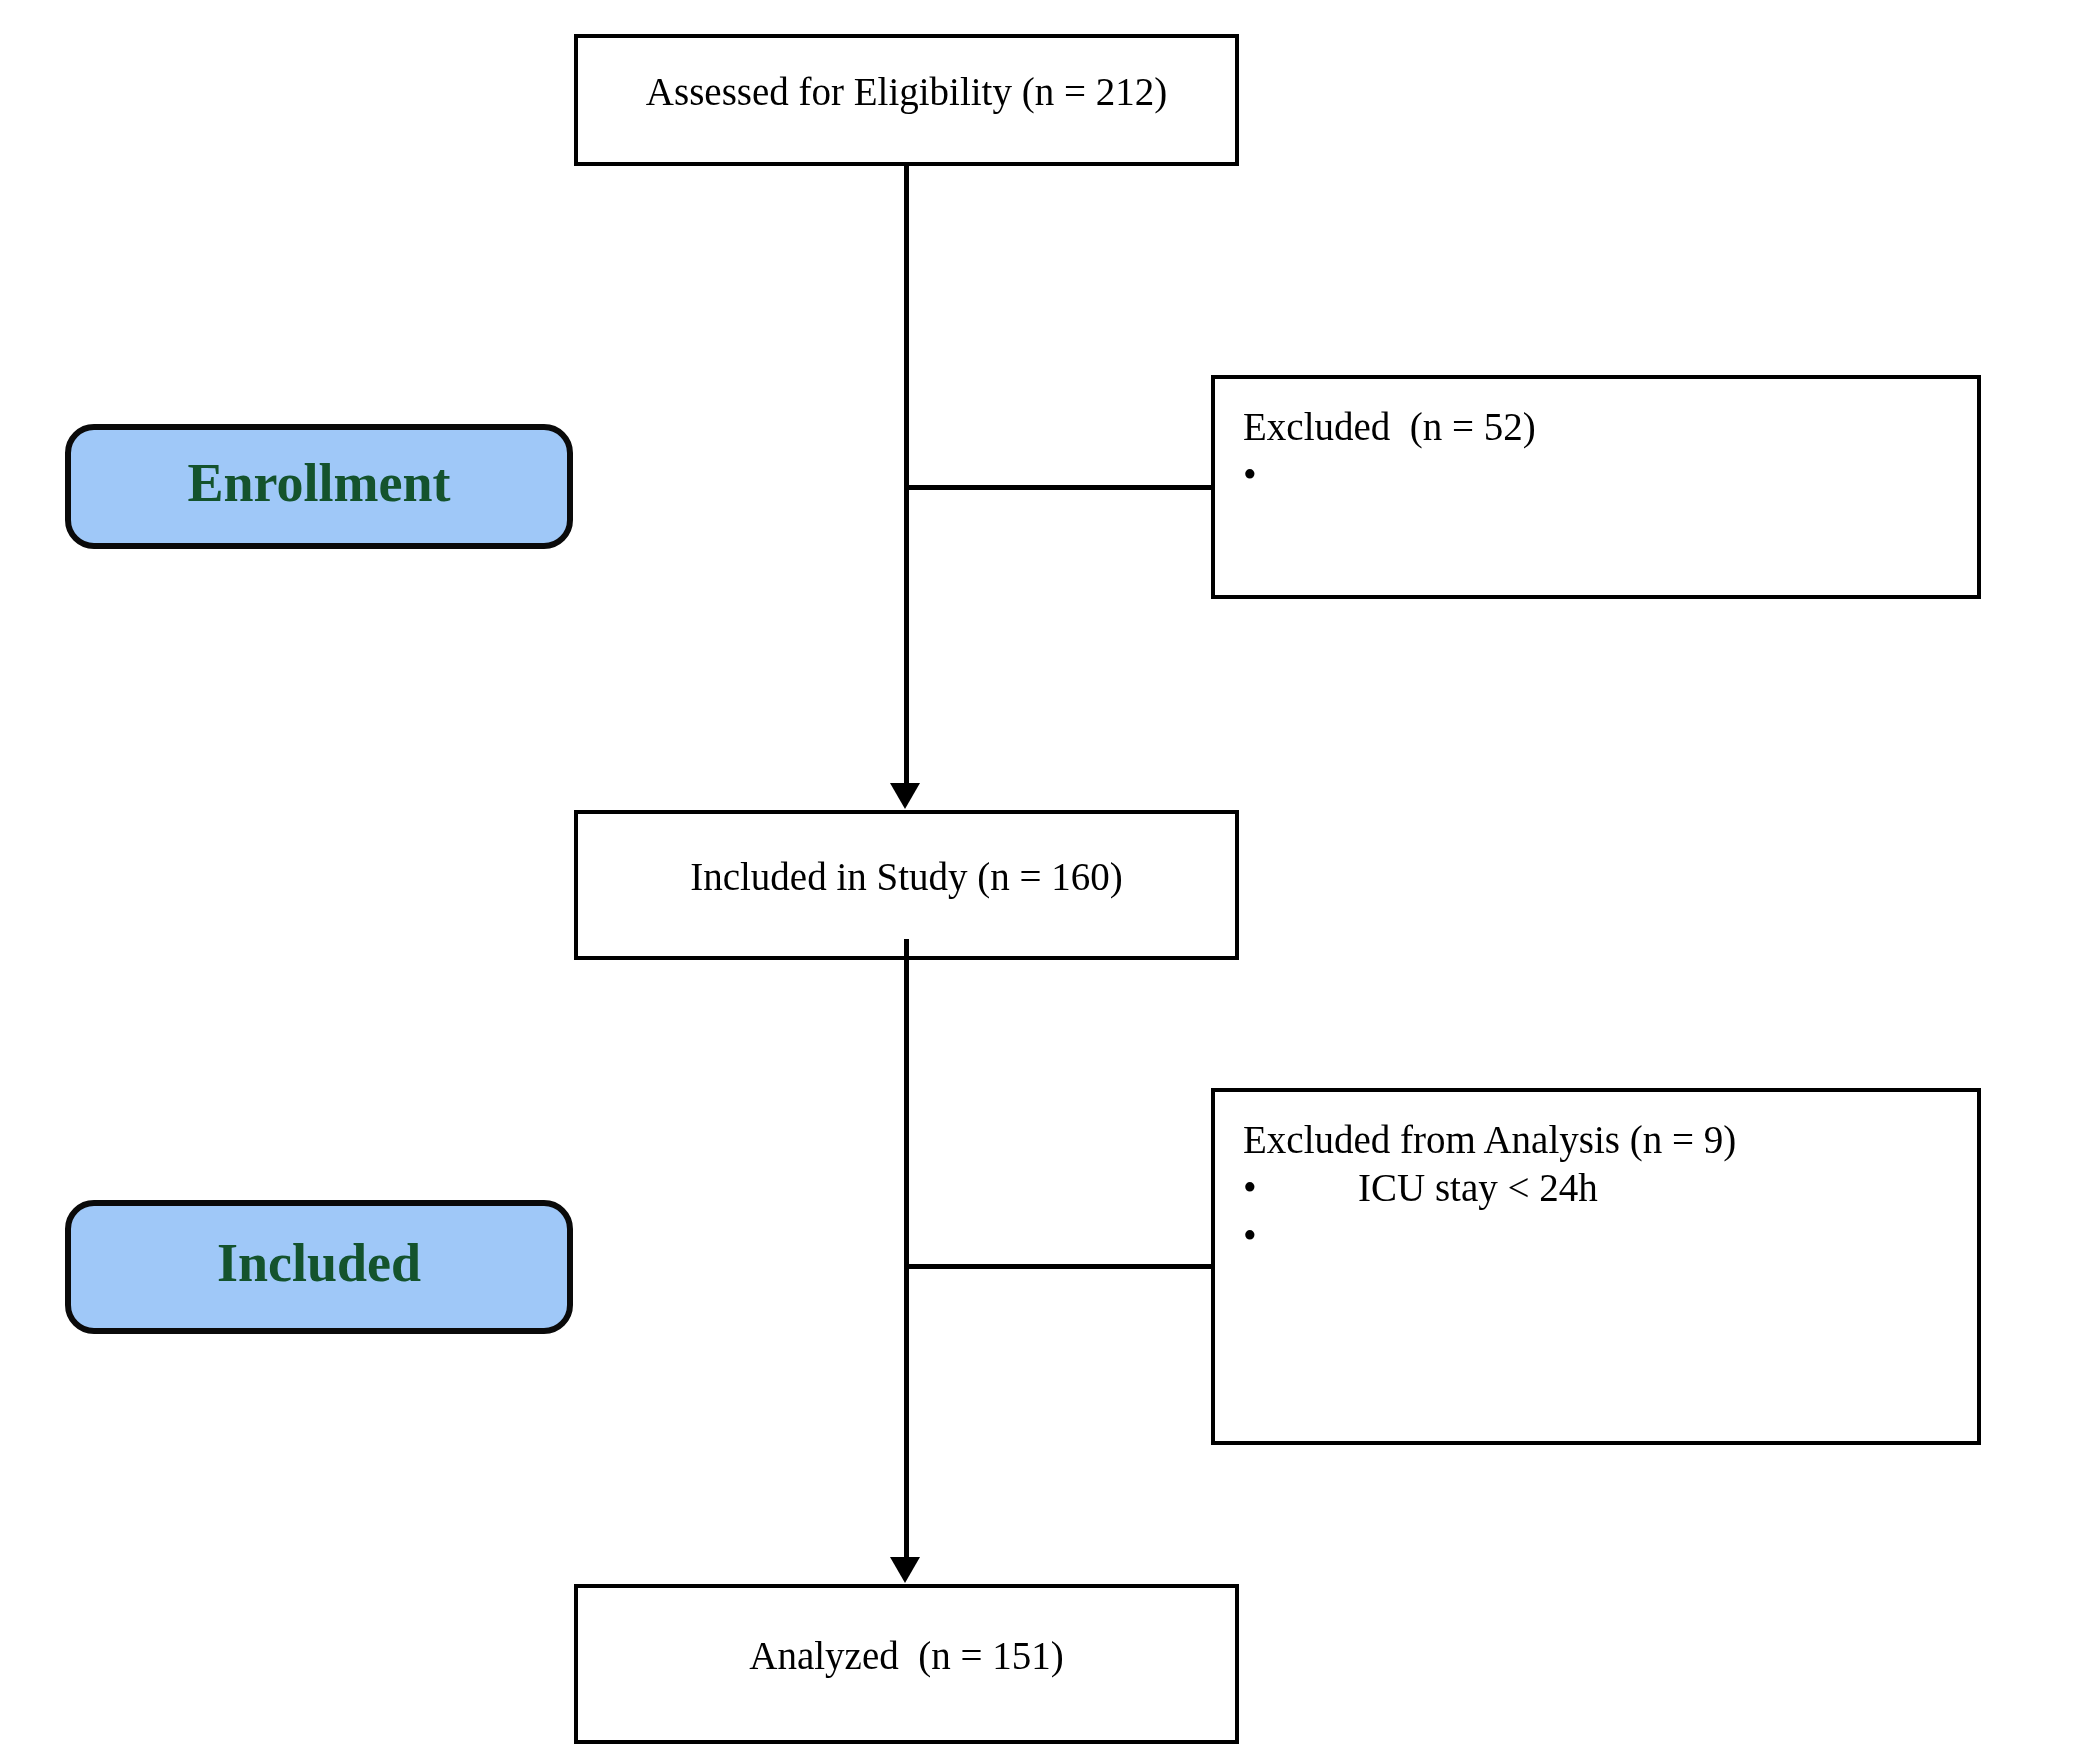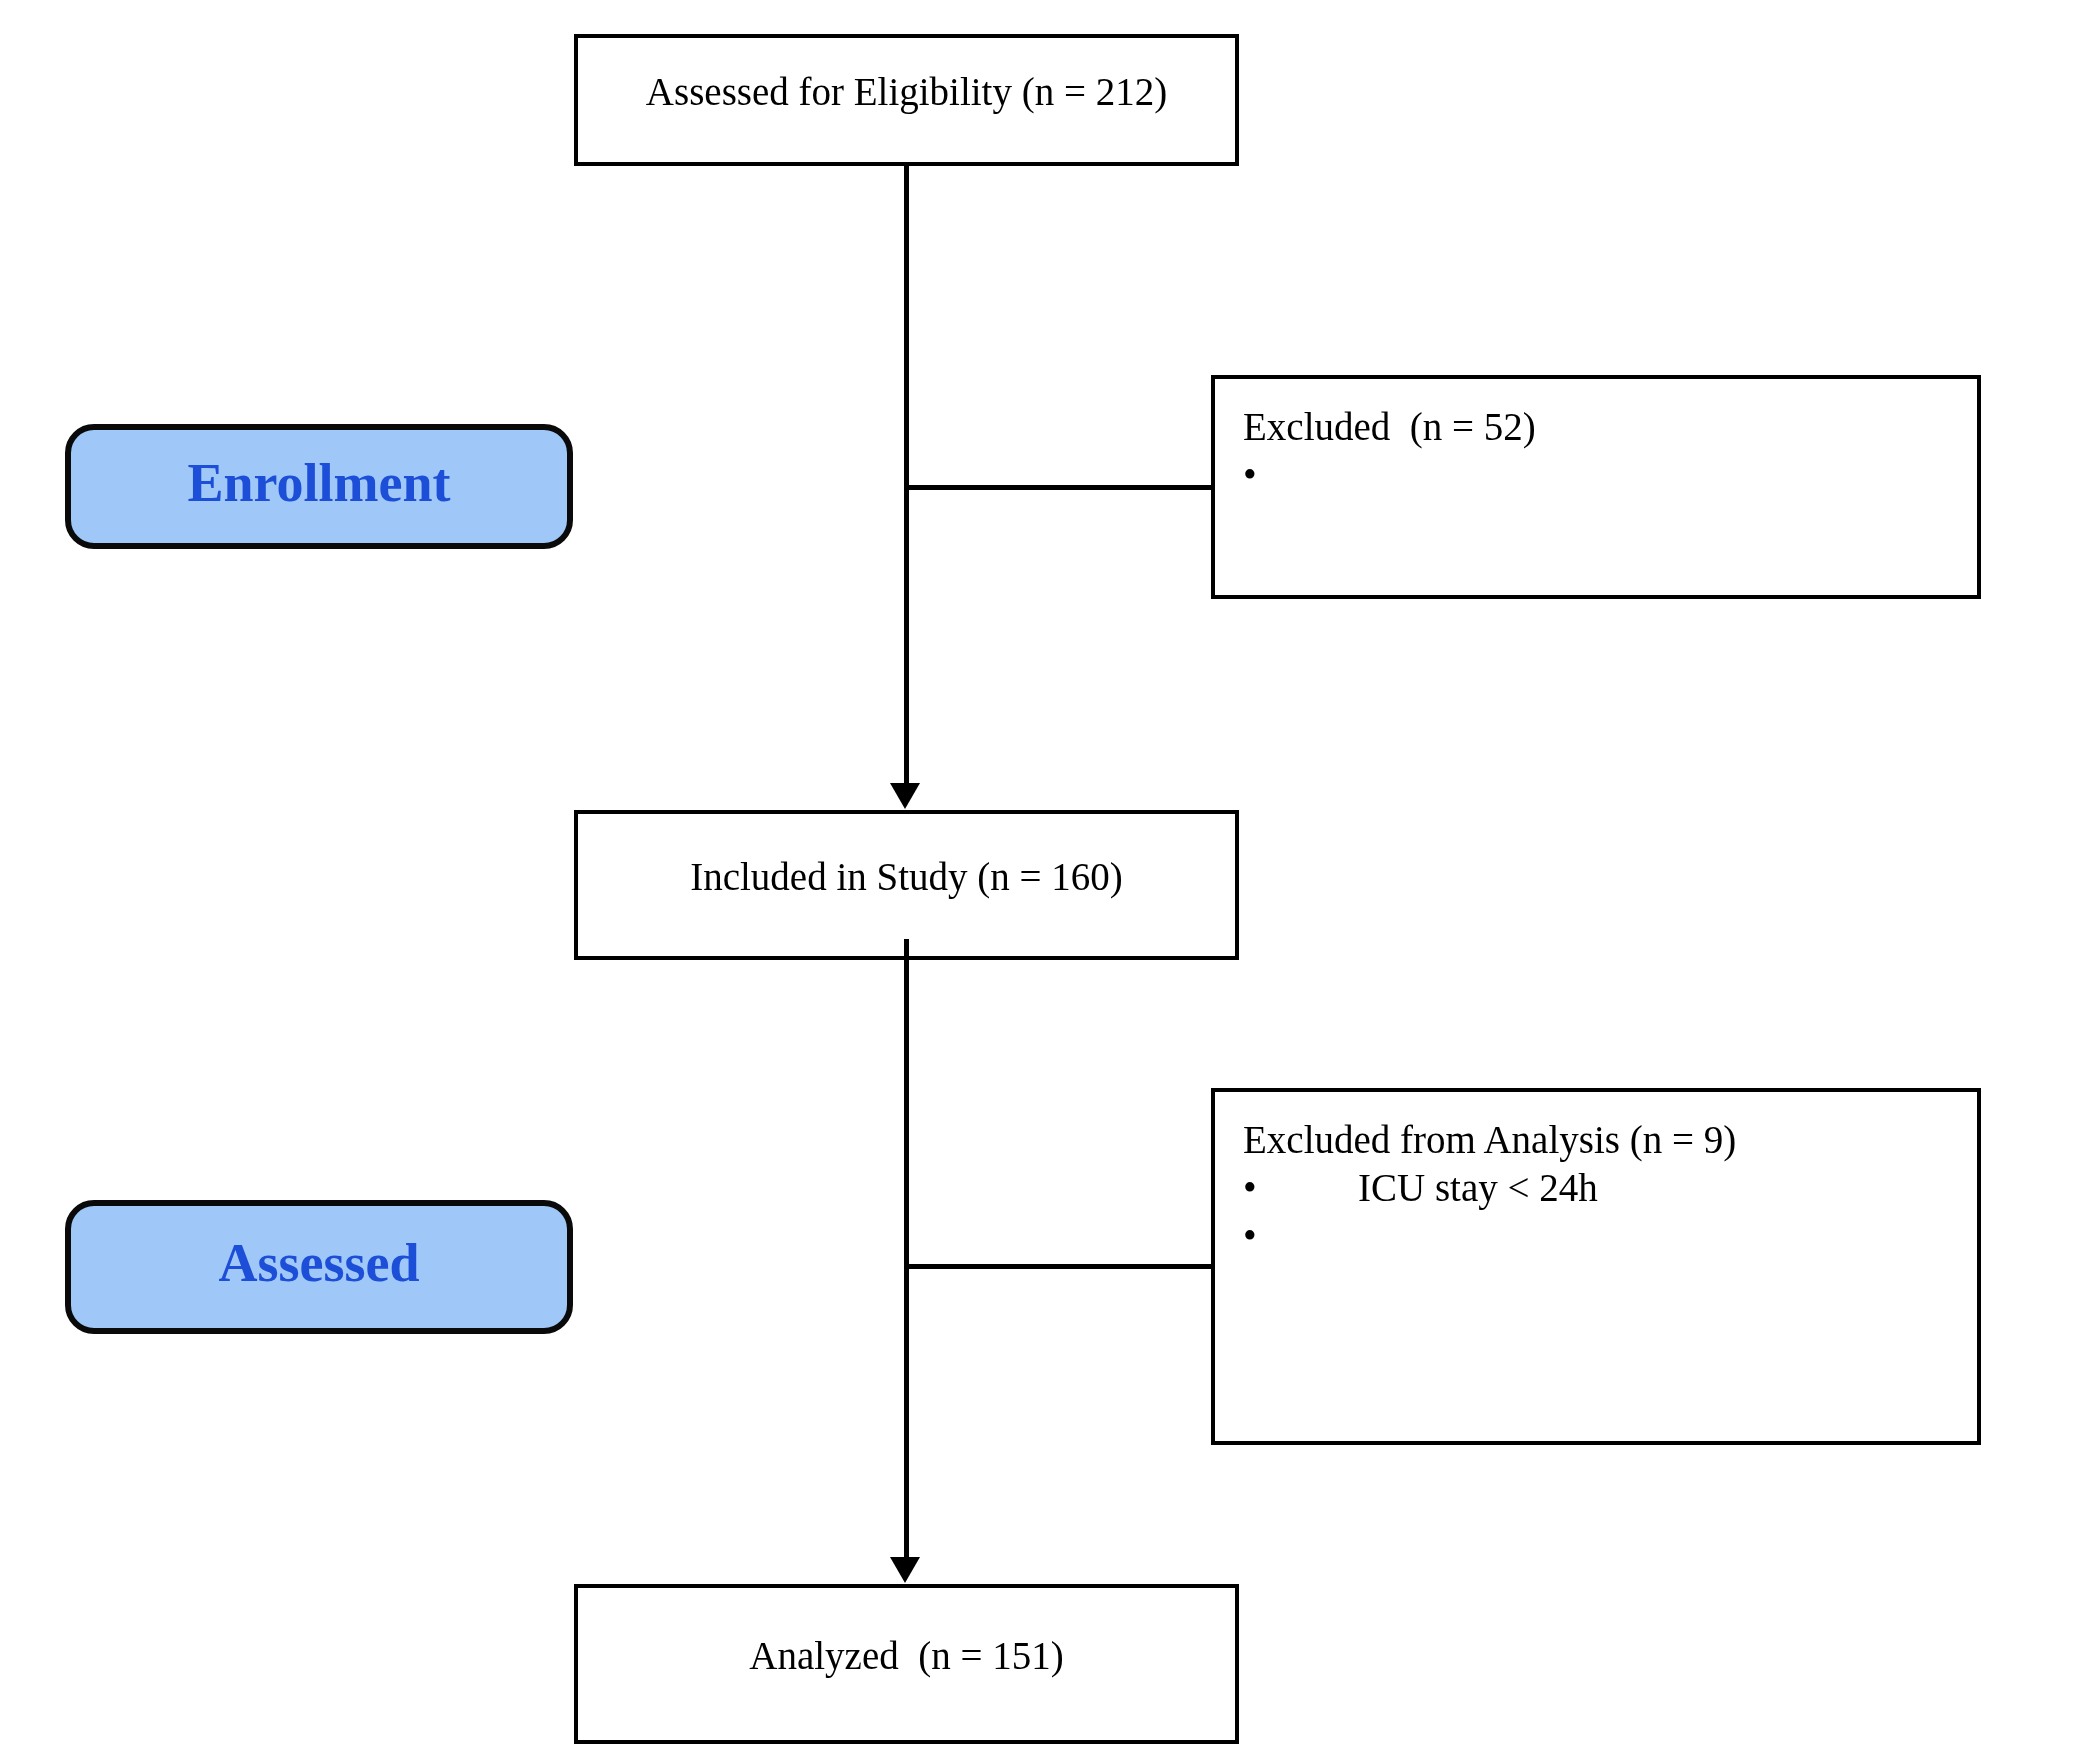--- a/index.html
+++ b/index.html
@@ -40,21 +40,21 @@
     position: absolute;
     left: 65px;
     width: 508px;
     box-sizing: border-box;
     background: #9fc8f8;
     border: 6px solid #0a0a0a;
     border-radius: 29px;
     display: flex;
     align-items: center;
     justify-content: center;
-    color: #1d4ed8;
+    color: #14532d;
     font-weight: bold;
     font-size: 54px;
     padding-bottom: 7.3px;
   }
   #stage-enrollment { top: 424px;  height: 125px; }
   #stage-analysis   { top: 1200px; height: 134px; }
 
   
   .exclbox {
     position: absolute;
@@ -131,21 +131,21 @@
     <span class="label">Included in Study (n = 160)</span>
   </div>
 
   <div class="vline" id="v-line-2"></div>
   <div class="arrow-down" id="arrow-analyzed"></div>
 
   <div class="hline" id="h-line-2"></div>
   <div class="arrow-right" id="arrow-excl-2"></div>
 
   <div class="stage" id="stage-analysis">
-    <span class="label">Assessed</span>
+    <span class="label">Included</span>
   </div>
 
   <div class="exclbox" id="excl-analysis">
     <div class="excl-heading">Excluded from Analysis (n = 9)</div>
     <div class="bullet-row">
       <span class="bullet-marker">•</span>
       <span class="bullet-text">ICU stay &lt; 24h</span>
     </div>
     <div class="bullet-row">
       <span class="bullet-marker">•</span>

